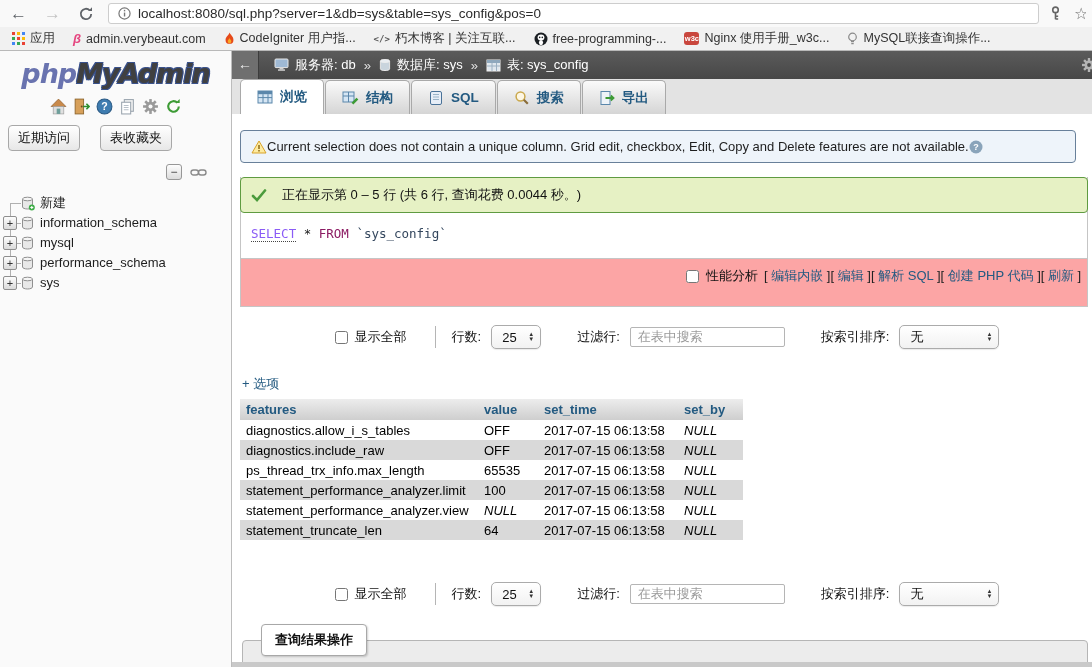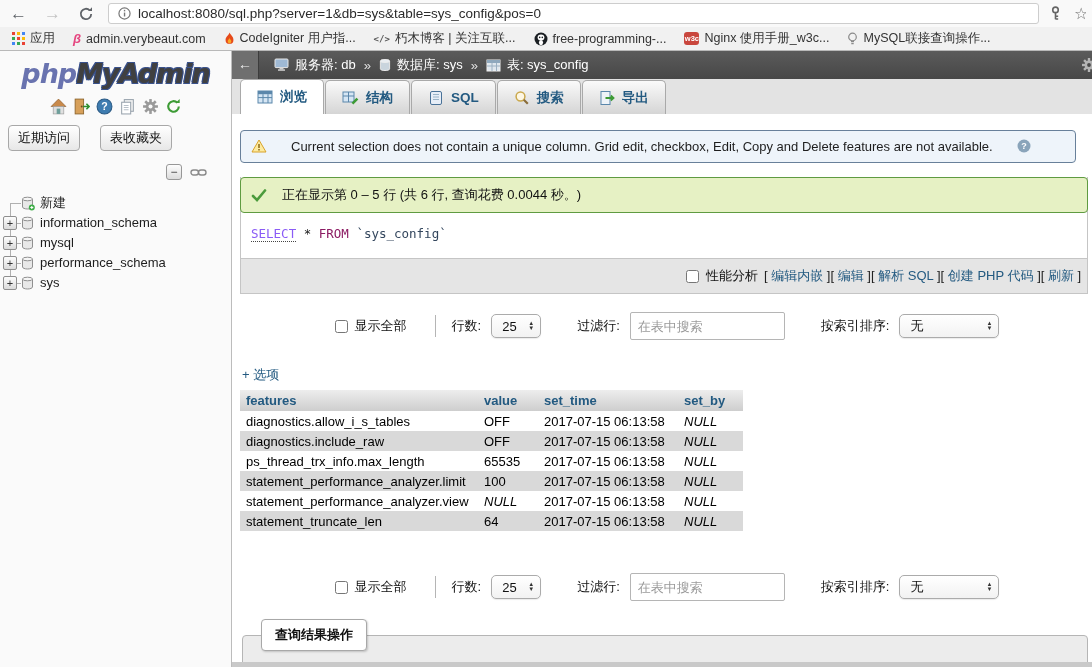--- a/index.html
+++ b/index.html
@@ -64,52 +64,52 @@
   .bc-sep { color:#e0e0e0; margin:0 2px; }
   #bc-gear { position:absolute; right:-5px; top:6px; }
 
   #tabbar { height:35px; background:#e3e3e3; display:flex; align-items:flex-end; padding-left:8px; }
   .tab { display:flex; align-items:center; gap:7px; height:34px; padding:0 16px; border:1px solid #a9a9a9;
          border-bottom:none; border-radius:5px 5px 0 0; background:linear-gradient(#fafafa,#d5d5d5);
          color:#235a81; font-weight:bold; font-size:13.5px; margin-right:1px; }
   .tab.active { background:#fff; height:35px; }
 
   .warning-box { margin:16px 16px 0 8px; border:1px solid #68809a; background:#eef4fa; border-radius:4px;
-                 padding:8px 10px; display:flex; align-items:flex-start; gap:24px; font-size:13px; color:#1e1e1e; }
+                 padding:8px 10px; display:flex; align-items:flex-end; gap:0; font-size:13px; color:#1e1e1e; }
   .warning-box svg { flex:0 0 auto; }
 
   .result-wrap { margin:14px 4px 0 8px; border:1px solid #c5c5c5; border-top:none; }
   .success-box { border:1px solid #5f9b41; background:#e6f1c4; border-radius:4px; margin:0 -1px;
                  padding:8px 10px; display:flex; align-items:center; gap:15px; font-size:13px; color:#111; }
   .sql-area { padding:13px 10px 17px; font-family:"DejaVu Sans Mono",monospace; font-size:12.5px; color:#1a1a1a; }
   .sql-kw { color:#8b5cf6; border-bottom:1px dotted #444; }
   .sql-kw2 { color:#8b1a62; }
   .sql-tbl { color:#33465d; }
-  .profiling-row { background:#e5e5e5; border-top:1px solid #c5c5c5; padding:8px 6px 8px 445px;
+  .profiling-row { background:#fca5a5; border-top:1px solid #c5c5c5; padding:8px 6px 21px 445px;
                    display:flex; align-items:center; font-size:13px; white-space:nowrap; overflow:hidden; color:#111; }
   .profiling-row input { margin-right:7px; }
   .prof-label { margin-right:6px; }
   .plink { color:#235a81; }
   .plink::before { content:"[ "; color:#222; }
   .plink::after  { content:" ]"; color:#222; }
 
   .controls-row { display:flex; align-items:center; margin:18px 0 0 10px; font-size:13px; color:#111;justify-content:center; }
   .controls-row.bottom { margin-top:42px; }
   .controls-row input[type=checkbox] { margin-right:7px; }
   .cdivider { border-left:1px solid #b5b5b5; height:22px; margin:0 16px 0 28px; }
   .ctl-label { margin-right:10px; }
   .gap { margin-left:36px; }
   .select-box { display:inline-flex; align-items:center; justify-content:space-between; border:1px solid #ababab;
                 border-radius:5px; background:linear-gradient(#fff,#f2f2f2); height:24px; padding:0 6px 0 10px;
                 box-shadow:0 1px 1px rgba(0,0,0,0.08); color:#111; }
   .rows-select { width:50px; }
   .sort-select { width:100px; }
   .stepper { display:flex; flex-direction:column; font-size:6px; line-height:5px; color:#333; margin-left:6px; }
-  .filter-input { width:155px; height:28px; border:1px solid #b5b5b5; border-radius:2px; padding:0 7px;
-                  font-size:13px; color:#222; font-family:Liberation Sans, sans-serif; }
+  .filter-input { width:155px; height:20px; border:1px solid #b5b5b5; border-radius:2px; padding:0 7px;
+                  font-size:13px; color:#222; font-family:Liberation Mono, monospace; }
   .filter-input::placeholder { color:#9a9a9a; }
 
   .options-link { display:inline-block; margin:26px 0 6px 10px; color:#235a81; font-size:13px; }
 
   .results-table { border-collapse:collapse; margin-left:8px; font-size:13px; table-layout:fixed; }
   .results-table th { background:linear-gradient(#ededed,#cecece); color:#235a81; text-align:left;
                       font-weight:bold; padding:3px 6px; height:21px; }
   .results-table th a { color:#235a81; }
   .results-table td { padding:2px 6px; height:20px; color:#000; overflow:hidden; white-space:nowrap; }
   .results-table tr.even td { background:#d9d9d9; }

